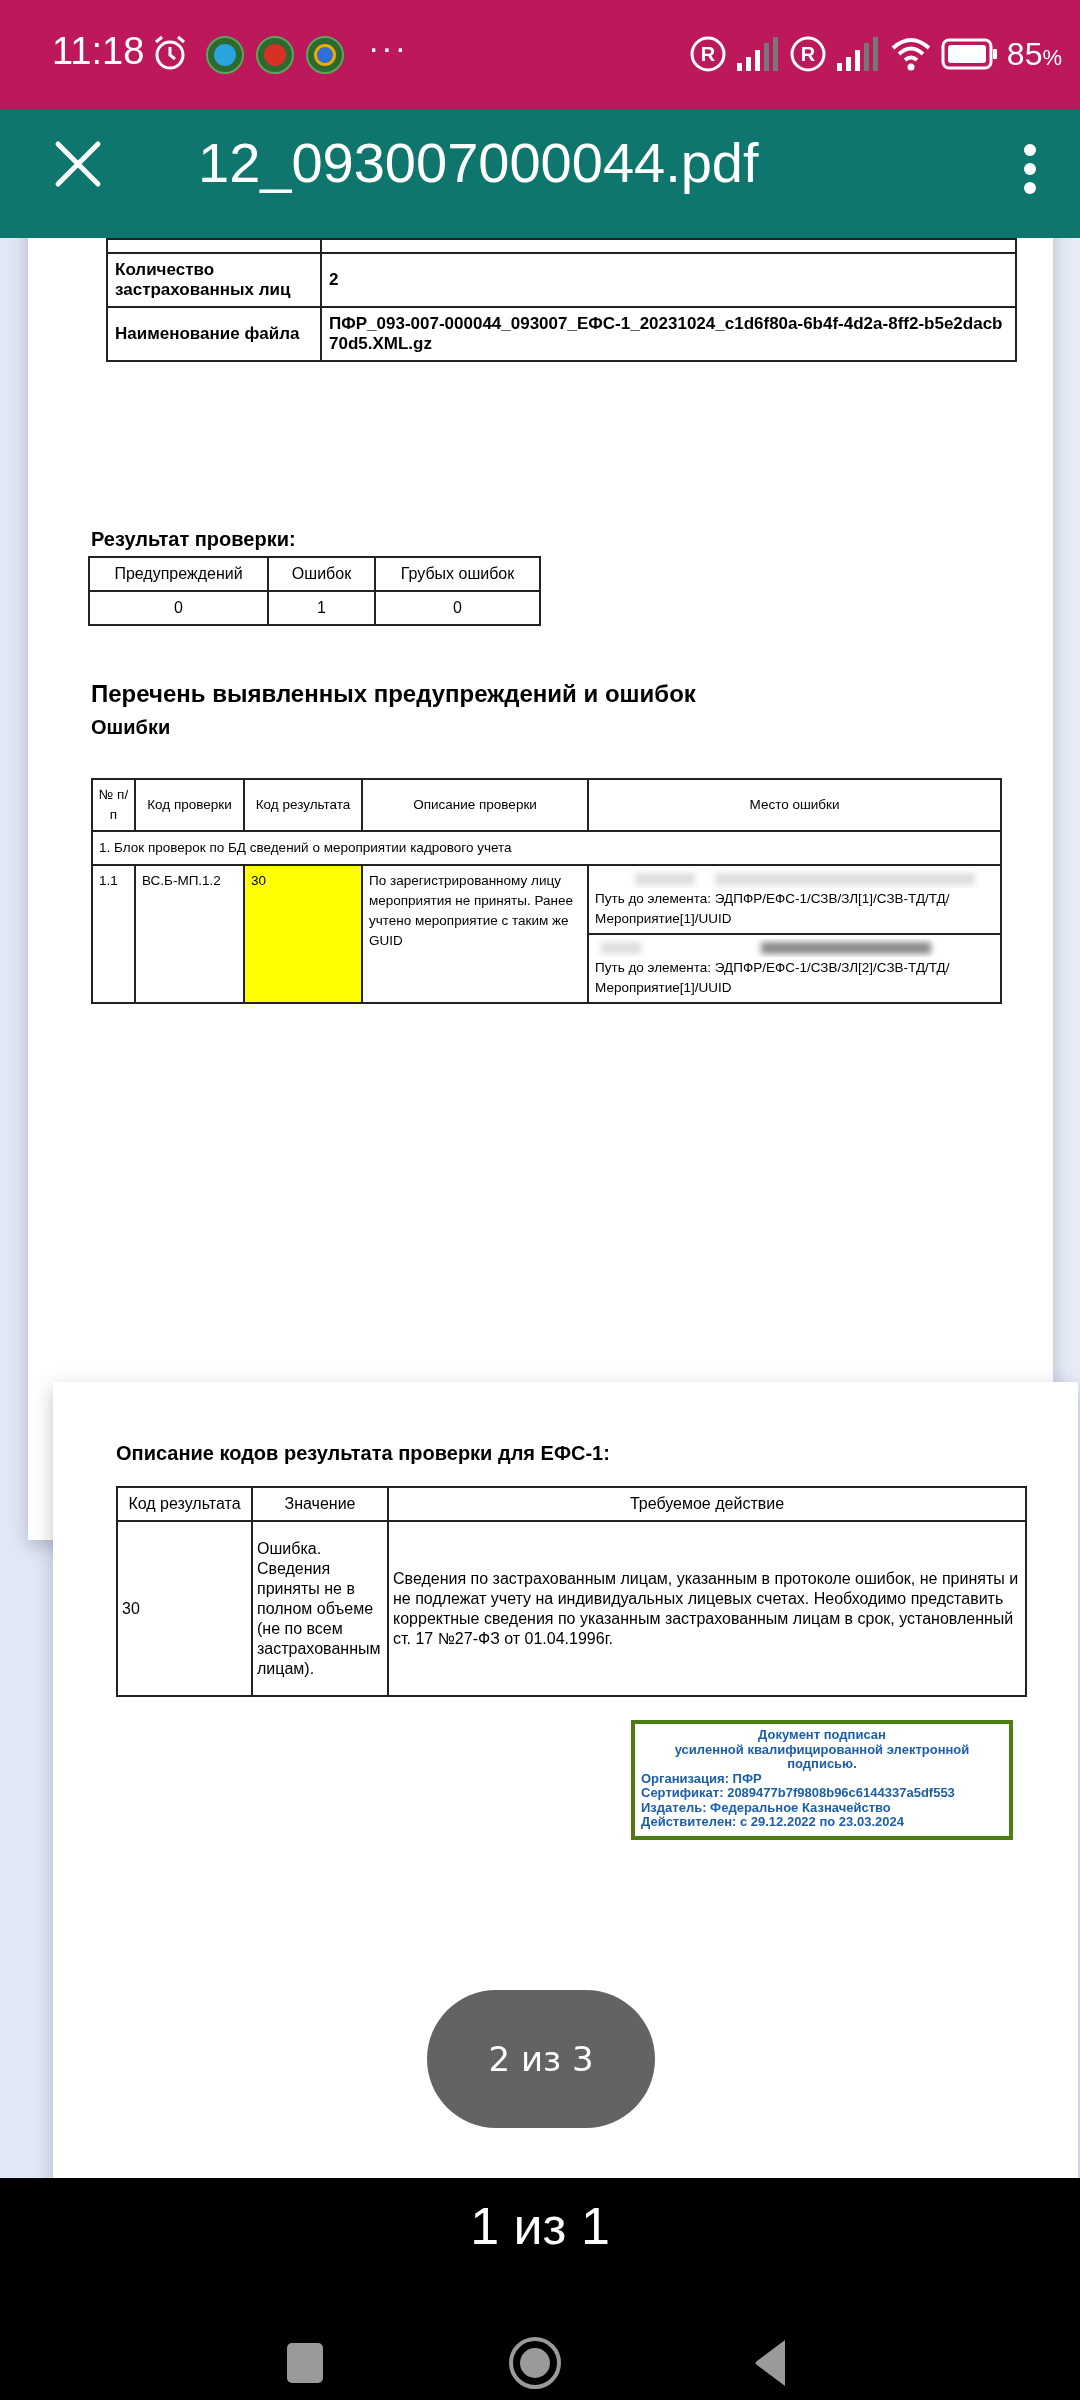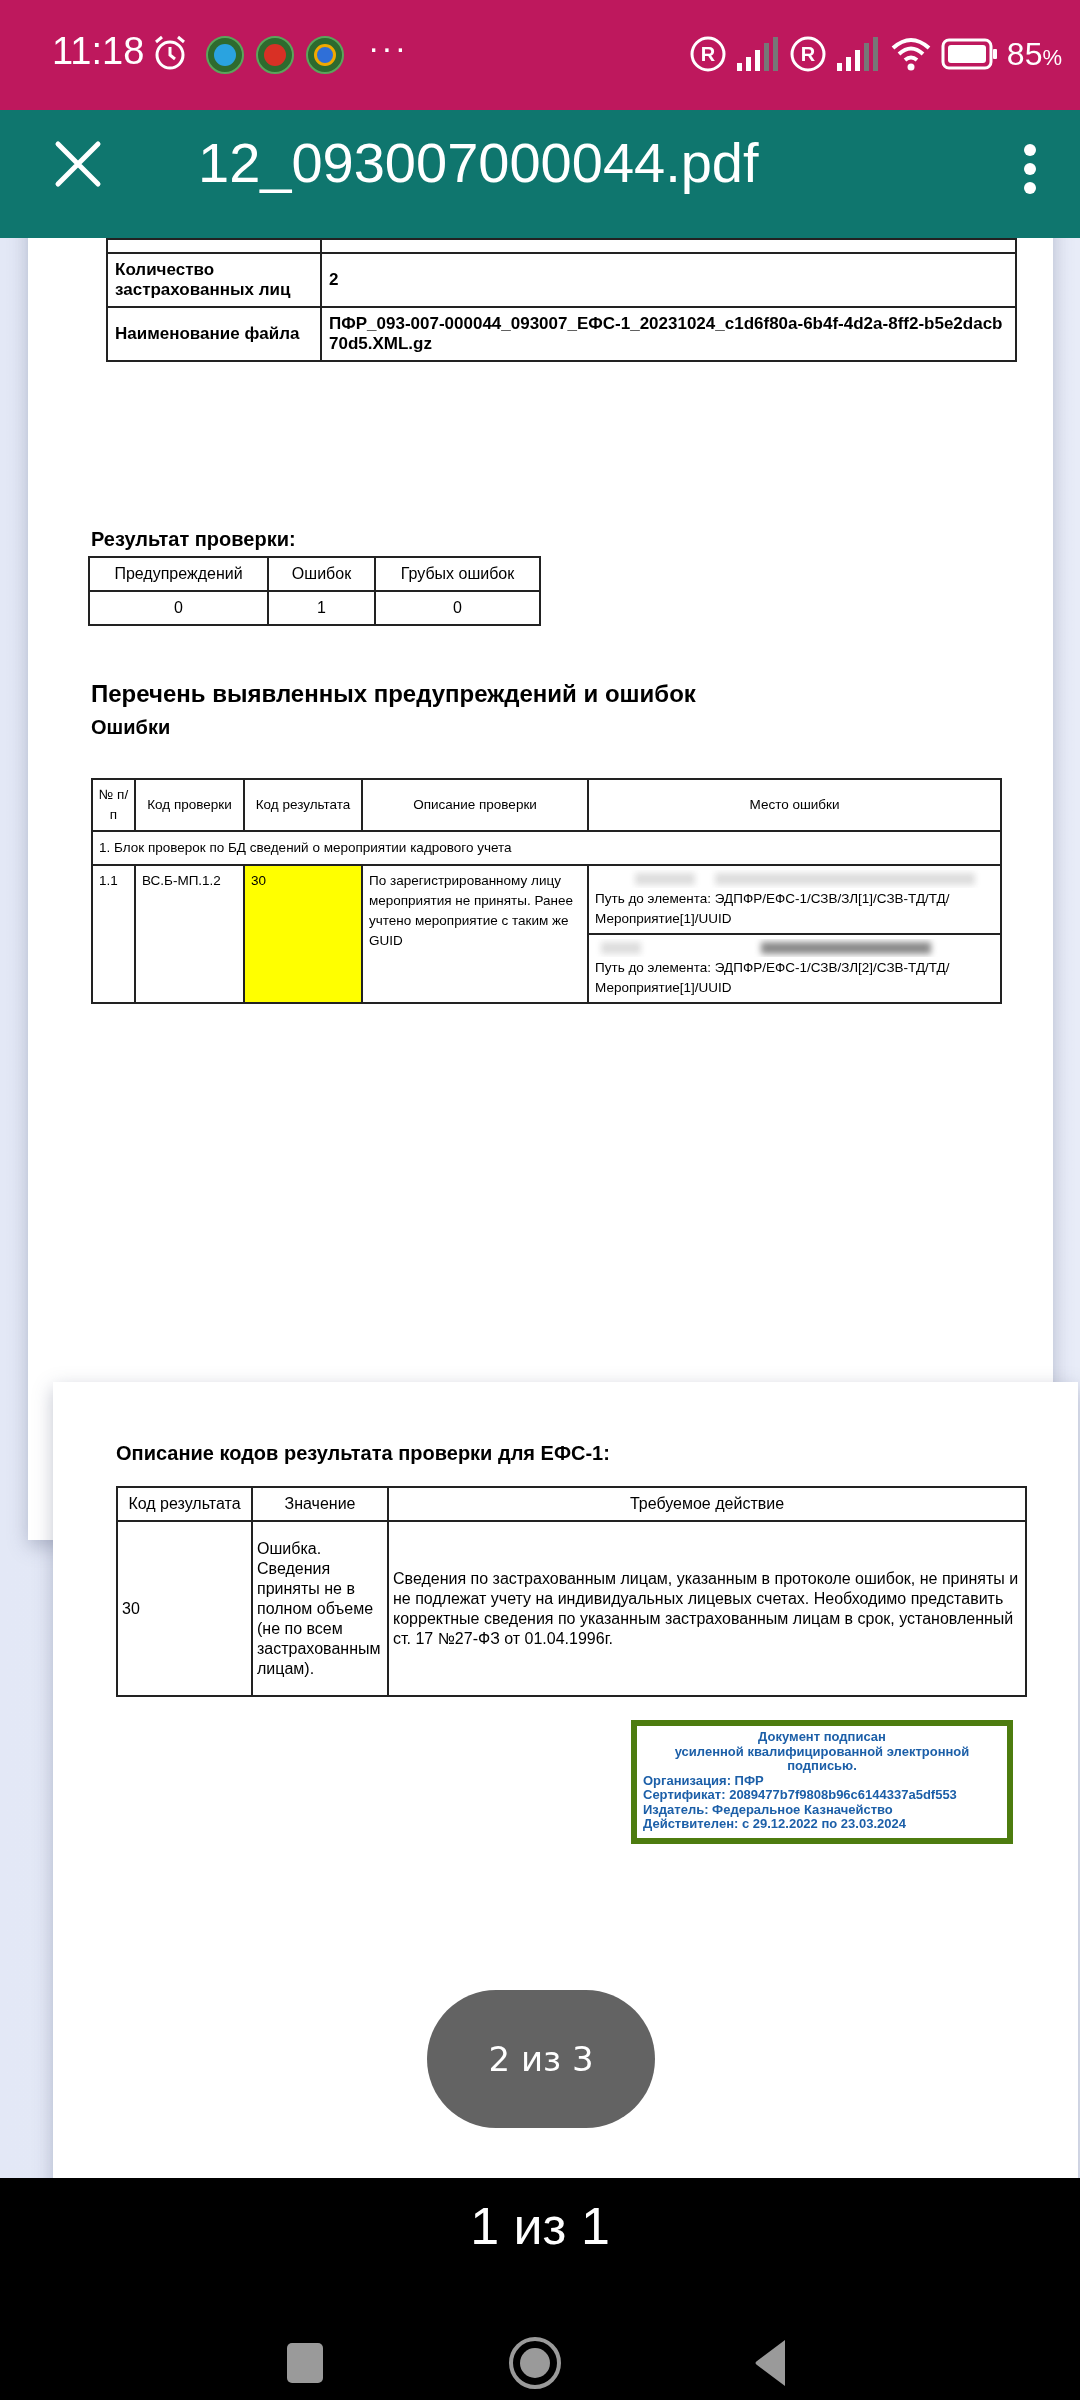--- a/index.html
+++ b/index.html
@@ -56,21 +56,21 @@
   .redact .dark { background: #8a8a8a; }
 
   .page-footer { position: absolute; left: 0; width: 100%; top: 1305px; text-align: center; font-size: 14px; }
 
   .h-codes { position: absolute; left: 63px; top: 60px; font-size: 20px; font-weight: bold; }
   .codes-table { position: absolute; left: 63px; top: 104px; width: 911px; }
   .codes-table th, .codes-table td { font-size: 16px; line-height: 20px; }
   .codes-table th { height: 34px; vertical-align: middle; text-align: center; padding: 4px; }
   .codes-table td { padding: 4px; vertical-align: middle; height: 175px; }
 
-  .signature { position: absolute; left: 578px; top: 338px; width: 382px; border: 6px solid #4d7c0f; color: #1c5fa8; font-size: 13px; font-weight: bold; line-height: 14.5px; padding: 4px 6px 6px 6px; }
+  .signature { position: absolute; left: 578px; top: 338px; width: 382px; border: 4px solid #4d7c0f; color: #1c5fa8; font-size: 13px; font-weight: bold; line-height: 14.5px; padding: 4px 6px 6px 6px; }
   .signature .center { text-align: center; }
 
   .page-pill { position: absolute; left: 427px; top: 1990px; width: 228px; height: 138px; border-radius: 69px; background: #636363; color: #fff; font-family: "DejaVu Sans", sans-serif; font-size: 34px; text-align: center; line-height: 138px; }
 
   
   .bottom-bar { position: absolute; left: 0; top: 2178px; width: 1080px; height: 222px; background: #000; }
   .find-count { position: absolute; left: 0; width: 100%; top: 18px; text-align: center; color: #fff; font-size: 52px; }
   .nav-btn { position: absolute; top: 150px; width: 70px; height: 70px; }
 </style>
 </head>

